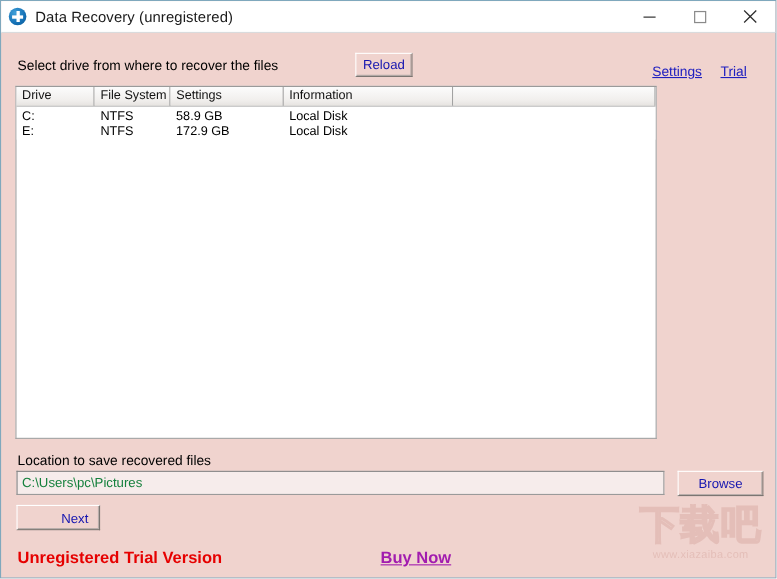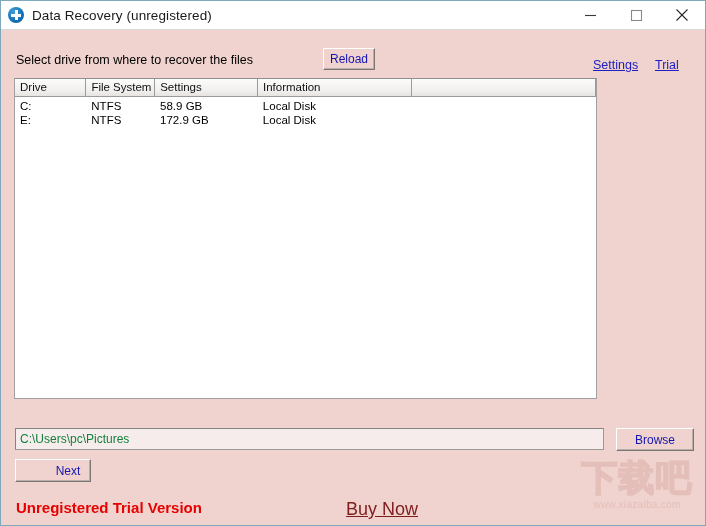--- a/index.html
+++ b/index.html
@@ -148,21 +148,21 @@
   }
 
   
   .trial-text {
     position: absolute; left: 15px; top: 498px;
     font-size: 15px; font-weight: bold; color: #e60000;
     white-space: nowrap;
   }
   .buynow {
     position: absolute; left: 345px; top: 498px;
-    font-size: 18px; font-weight: normal; color: #7f1d1d;
+    font-size: 15px; font-weight: bold; color: #a21caf;
     text-decoration: underline; white-space: nowrap;
     cursor: pointer;
   }
 
   
   .watermark {
     position: absolute; right: 4px; bottom: 2px;
     width: 128px; height: 66px;
     opacity: .30; pointer-events: none;
     user-select: none;
@@ -242,20 +242,21 @@
       <div class="list-row">
         <div class="td" style="width:83px">E:</div>
         <div class="td" style="width:80px">NTFS</div>
         <div class="td" style="width:120px">172.9 GB</div>
         <div class="td" style="width:180px">Local Disk</div>
         <div class="td" style="width:216px"></div>
       </div>
     </div>
   </div>
 
+  <div class="loc-label">Location to save recovered files</div>
 
   <input class="path-input" type="text" value="C:\Users\pc\Pictures" style="">
 
   <div class="btn3d browse-btn">Browse</div>
 
   <div class="btn3d next-btn">Next</div>
 
   <div class="trial-text">Unregistered Trial Version</div>
   <div class="buynow">Buy Now</div>
 

